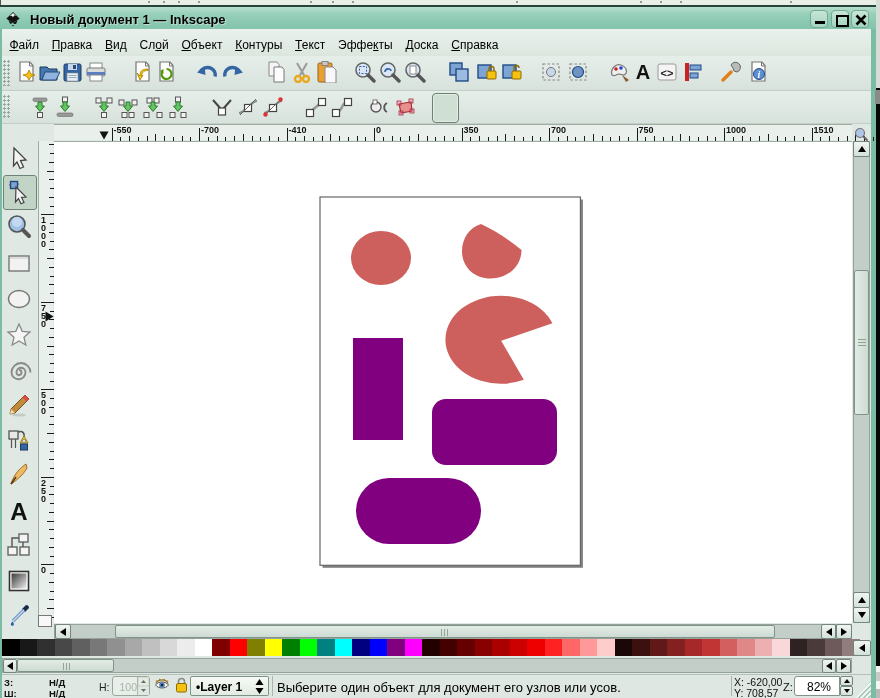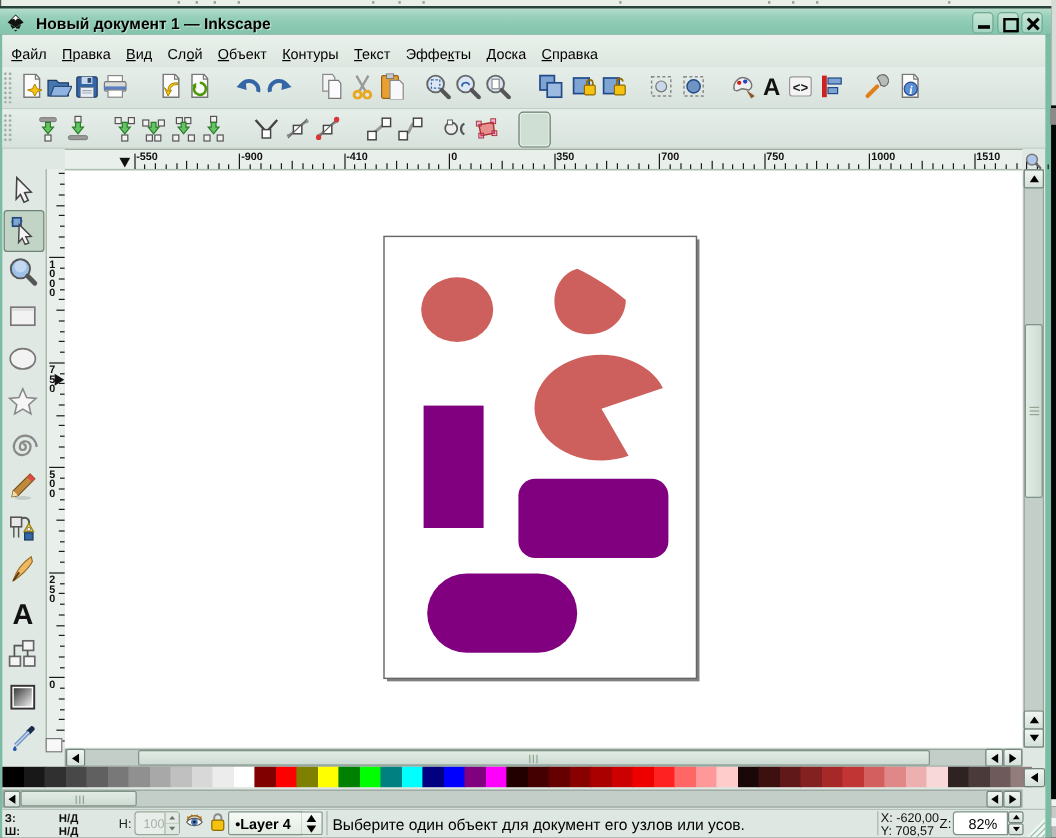--- a/index.html
+++ b/index.html
@@ -255,21 +255,21 @@
     <i style="position:absolute;left:66.3px;top:12px;width:1px;height:4px;background:#1a1a1a"></i>
     <i style="position:absolute;left:75.0px;top:11px;width:1px;height:5px;background:#1a1a1a"></i>
     <i style="position:absolute;left:83.8px;top:12px;width:1px;height:4px;background:#1a1a1a"></i>
     <i style="position:absolute;left:92.5px;top:11px;width:1px;height:5px;background:#1a1a1a"></i>
     <i style="position:absolute;left:101.2px;top:9px;width:1px;height:7px;background:#1a1a1a"></i>
     <i style="position:absolute;left:110.0px;top:11px;width:1px;height:5px;background:#1a1a1a"></i>
     <i style="position:absolute;left:118.8px;top:12px;width:1px;height:4px;background:#1a1a1a"></i>
     <i style="position:absolute;left:127.5px;top:11px;width:1px;height:5px;background:#1a1a1a"></i>
     <i style="position:absolute;left:136.2px;top:12px;width:1px;height:4px;background:#1a1a1a"></i>
     <i style="position:absolute;left:145.0px;top:3px;width:1px;height:13px;background:#1a1a1a"></i>
-    <b style="position:absolute;left:147.0px;top:0px;font:bold 9px &quot;Liberation Sans&quot;,sans-serif;color:#111;letter-spacing:0">-900</b>
+    <b style="position:absolute;left:147.0px;top:0px;font:bold 9px &quot;Liberation Sans&quot;,sans-serif;color:#111;letter-spacing:0">-700</b>
     <i style="position:absolute;left:153.8px;top:12px;width:1px;height:4px;background:#1a1a1a"></i>
     <i style="position:absolute;left:162.5px;top:11px;width:1px;height:5px;background:#1a1a1a"></i>
     <i style="position:absolute;left:171.2px;top:12px;width:1px;height:4px;background:#1a1a1a"></i>
     <i style="position:absolute;left:180.0px;top:11px;width:1px;height:5px;background:#1a1a1a"></i>
     <i style="position:absolute;left:188.8px;top:9px;width:1px;height:7px;background:#1a1a1a"></i>
     <i style="position:absolute;left:197.5px;top:11px;width:1px;height:5px;background:#1a1a1a"></i>
     <i style="position:absolute;left:206.2px;top:12px;width:1px;height:4px;background:#1a1a1a"></i>
     <i style="position:absolute;left:215.0px;top:11px;width:1px;height:5px;background:#1a1a1a"></i>
     <i style="position:absolute;left:223.8px;top:12px;width:1px;height:4px;background:#1a1a1a"></i>
     <i style="position:absolute;left:232.5px;top:3px;width:1px;height:13px;background:#1a1a1a"></i>
@@ -657,21 +657,21 @@
     <path d="M2 6.5 C3 4 5 2.8 8 2.8 C11 2.8 13 4 14 6.5" fill="none" stroke="#a06a1a" stroke-width="1.3"></path>
     <path d="M3 4.6 L2.2 3.4 M6 3.2 L5.6 1.8 M10 3.2 L10.4 1.8 M13 4.6 L13.8 3.4" stroke="#a06a1a" stroke-width="1"></path>
     <circle cx="8" cy="8" r="2.8" fill="#4a7ab5"></circle>
     <circle cx="8" cy="8" r="1.1" fill="#111"></circle>
   </svg>
 <svg style="position:absolute;left:175px;top:677px" width="13" height="16" viewBox="0 0 13 16">
     <path d="M3.5 7 v-2.5 a3 3 0 0 1 6 0 V7" fill="none" stroke="#8a8a8a" stroke-width="1.6"></path>
     <rect x="1.5" y="6.5" width="10" height="8.5" rx="1.5" fill="#f5c211" stroke="#8f6b00" stroke-width="1"></rect>
   </svg>
 <div style="position:absolute;left:190px;top:676px;width:62px;height:20px;background:linear-gradient(#f6faf6,#e2ebe2);border:1px solid #7f9389;border-radius:2px 0 0 2px;box-sizing:border-box">
-    <span style="position:absolute;left:5px;top:3px;font:bold 12px 'Liberation Sans',sans-serif;color:#000">•Layer 4</span>
+    <span style="position:absolute;left:5px;top:3px;font:bold 12px 'Liberation Sans',sans-serif;color:#000">•Layer 1</span>
   </div>
 <div style="position:absolute;left:251px;top:676px;width:18px;height:20px;background:linear-gradient(#f6faf6,#e2ebe2);border:1px solid #7f9389;border-left:none;border-radius:0 2px 2px 0;box-sizing:border-box">
     <svg width="9" height="18" style="position:absolute;left:4px;top:1px">
       <polygon points="0.5,7 8.5,7 4.5,1" fill="#000"></polygon>
       <polygon points="0.5,10 8.5,10 4.5,16" fill="#000"></polygon>
     </svg>
   </div>
 <div style="position:absolute;left:272px;top:676px;width:1px;height:20px;background:#aab6aa"></div>
 <div style="position:absolute;left:277px;top:680px;font:13px 'Liberation Sans',sans-serif;color:#000">Выберите один объект для документ его узлов или усов.</div>
 <div style="position:absolute;left:731px;top:676px;width:1px;height:20px;background:#aab6aa"></div>

